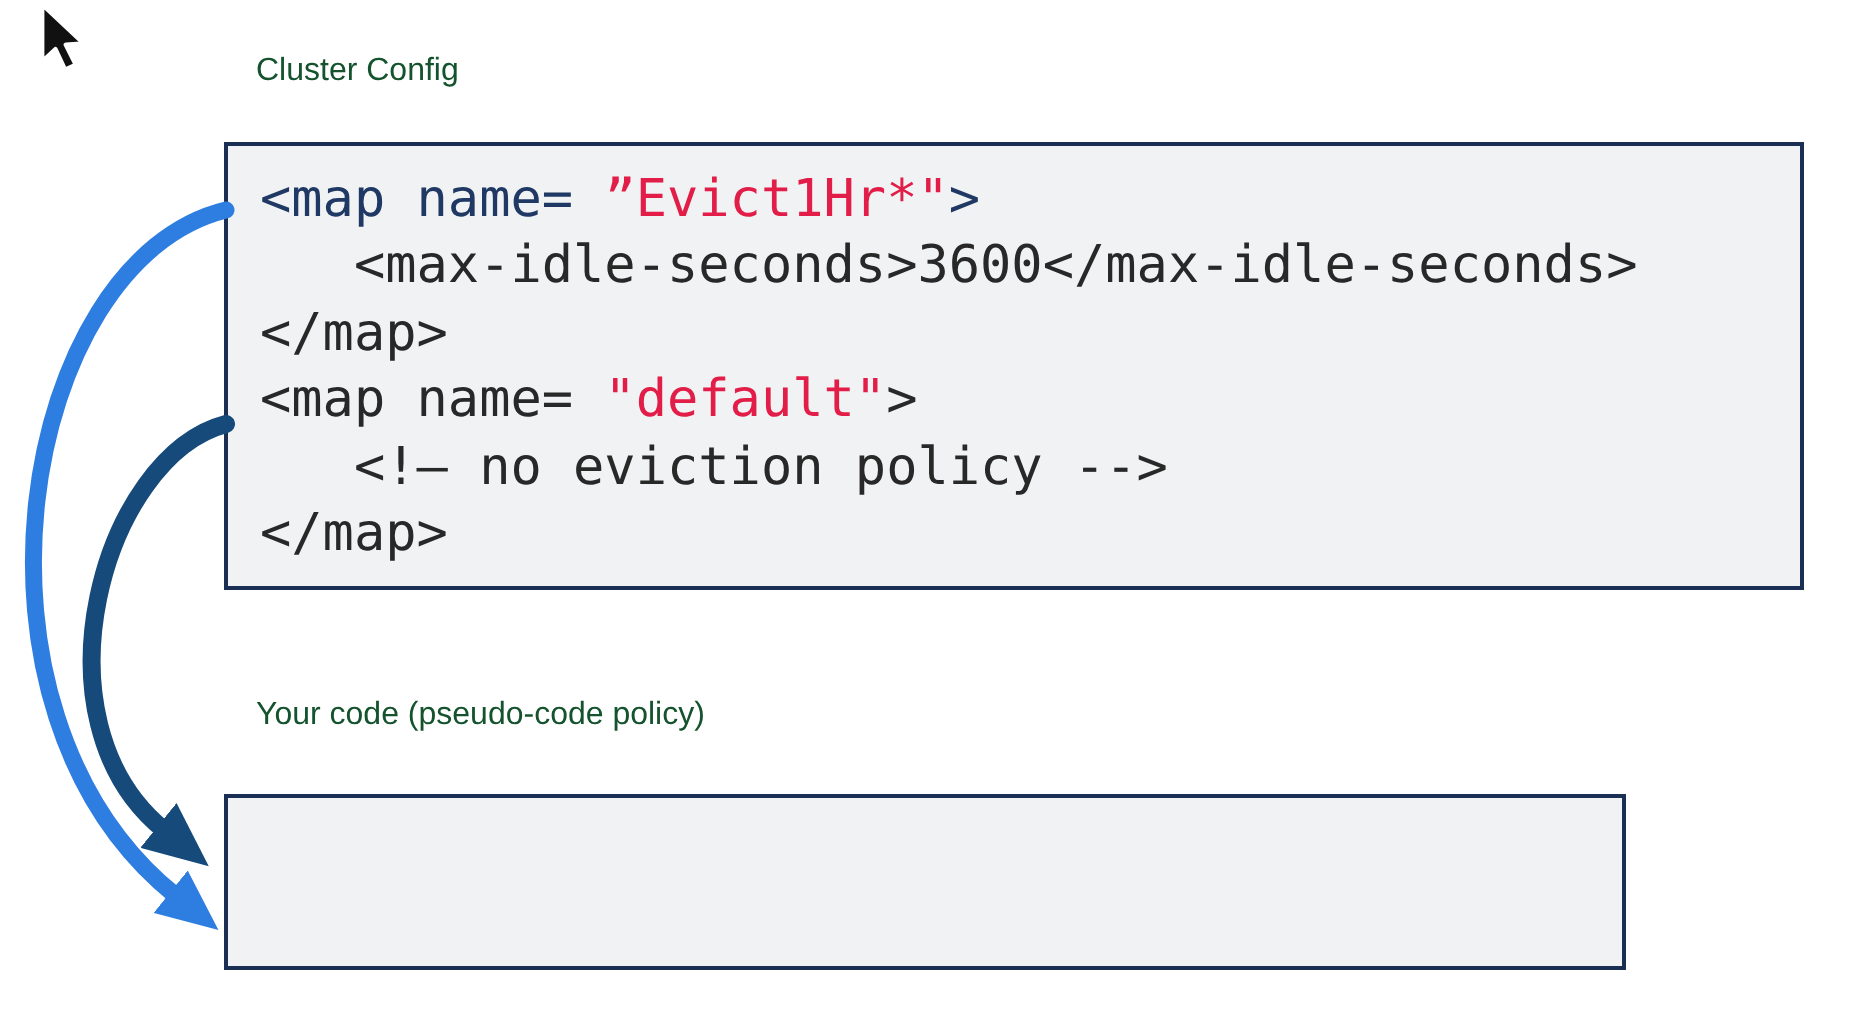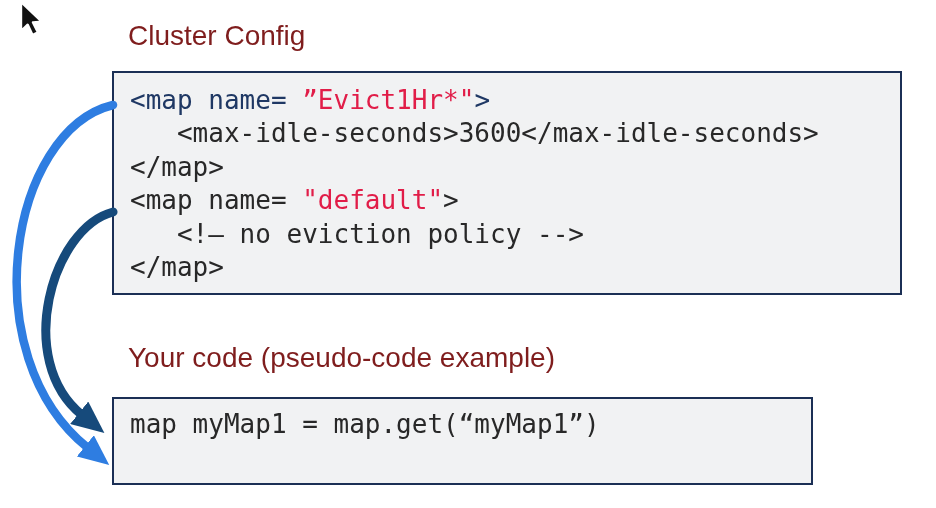--- a/index.html
+++ b/index.html
@@ -7,21 +7,21 @@
     --box-bg:#f1f2f3; --box-border:#1b2f55; --page-bg:#ffffff;
   }
   *{box-sizing:border-box;}
   html,body{margin:0;padding:0;background:var(--page-bg);}
   .canvas{
     position:relative;width:936px;height:508px;overflow:hidden;
     background:var(--page-bg);
     font-family:"Liberation Sans",sans-serif;
   }
   .section-label{
-    position:absolute;color:#7f1d1d;font-size:28px;line-height:28px;
+    position:absolute;color:#14532d;font-size:16px;line-height:28px;
     font-family:"Liberation Sans",sans-serif;white-space:nowrap;
   }
   .code-box{
     position:absolute;background:var(--box-bg);
     border:2.5px solid var(--box-border);
   }
   .code-box pre{
     margin:0;font-family:"DejaVu Sans Mono","Liberation Mono",monospace;
     font-size:26px;color:var(--dark);white-space:pre;
   }
@@ -39,24 +39,24 @@
 <body>
 
 <div class="canvas">
 
   <div class="section-label" style="left:128px;top:22px;">Cluster Config</div>
 
   <div class="code-box" id="config-box">
     <pre><div><span class="seg-navy">&lt;map name= </span><span class="seg-red">”Evict1Hr*"</span><span class="seg-navy">&gt;</span></div><div><span class="seg-dark">   &lt;max-idle-seconds&gt;3600&lt;/max-idle-seconds&gt;</span></div><div><span class="seg-dark">&lt;/map&gt;</span></div><div><span class="seg-dark">&lt;map name= </span><span class="seg-red">"default"</span><span class="seg-dark">&gt;</span></div><div><span class="seg-dark">   &lt;!– no eviction policy --&gt;</span></div><div><span class="seg-dark">&lt;/map&gt;</span></div></pre>
   </div>
 
-  <div class="section-label" style="left:128px;top:344px;">Your code (pseudo-code example)</div>
+  <div class="section-label" style="left:128px;top:344px;">Your code (pseudo-code policy)</div>
 
   <div class="code-box" id="yourcode-box">
-    <pre><div><span class="seg-dark">map myMap1 = map.get(“myMap1”)</span></div></pre>
+    <pre></pre>
   </div>
 
   <svg id="arrow-layer" viewBox="0 0 936 508">
     <defs>
       <marker id="ah-blue" markerWidth="3.6" markerHeight="3.2" refX="0.4" refY="1.6" orient="auto" markerUnits="strokeWidth">
         <path d="M0,0 L3.6,1.6 L0,3.2 Z" fill="#2e7de1"></path>
       </marker>
       <marker id="ah-navy" markerWidth="3.6" markerHeight="3.2" refX="0.4" refY="1.6" orient="auto" markerUnits="strokeWidth">
         <path d="M0,0 L3.6,1.6 L0,3.2 Z" fill="#164a7b"></path>
       </marker>

